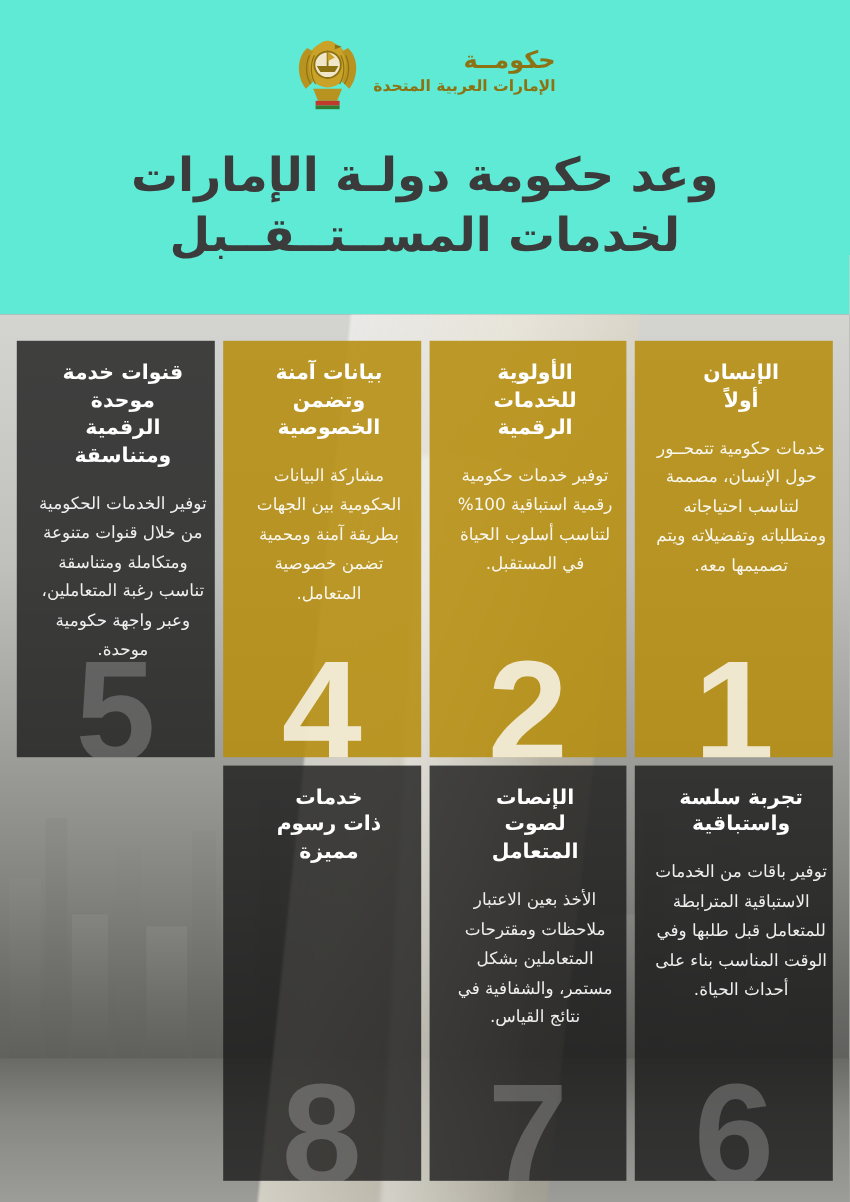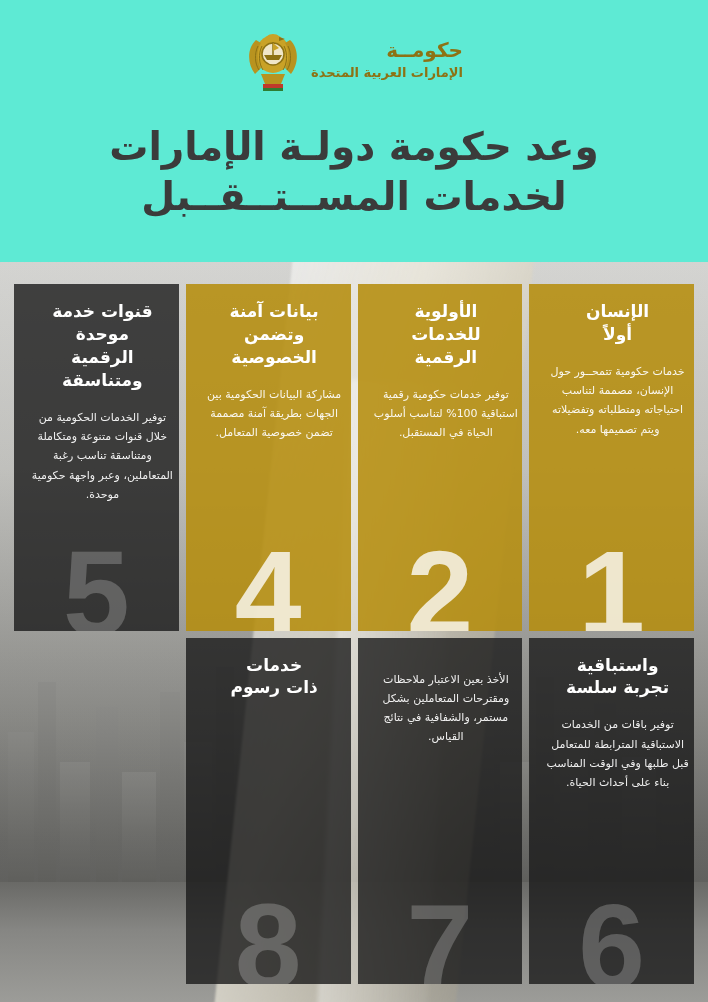--- a/index.html
+++ b/index.html
@@ -156,21 +156,21 @@
     font-weight: bold;
     font-size: 17px;
     line-height: 1.35;
     text-align: center;
     letter-spacing: 0.2px;
   }
   .panel.dark .ptitle { color: #ffffff; }
   .panel .pdesc {
     margin-top: 16px;
     color: rgba(255,255,255,0.92);
-    font-size: 11px;
+    font-size: 14px;
     line-height: 1.75;
     text-align: center;
     padding: 0 4px;
   }
   .panel .pnum {
     position: absolute;
     left: 0; right: 0;
     bottom: -22px;
     text-align: center;
     font-size: 120px;
@@ -278,51 +278,57 @@
       <div class="pnum">2</div>
     </div>
 
 
     <div class="panel light">
       <div class="ptitle">
         <div>بيانات آمنة</div>
         <div>وتضمن</div>
         <div>الخصوصية</div>
       </div>
-      <div class="pdesc">مشاركة البيانات الحكومية بين الجهات بطريقة آمنة مصممة تضمن خصوصية المتعامل.</div>
+      <div class="pdesc">مشاركة البيانات الحكومية بين الجهات بطريقة آمنة ومحمية تضمن خصوصية المتعامل.</div>
       <div class="pnum">4</div>
     </div>
 
     <div class="panel dark">
       <div class="ptitle">
         <div>قنوات خدمة</div>
         <div>موحدة</div>
         <div>الرقمية</div>
         <div>ومتناسقة</div>
       </div>
       <div class="pdesc">توفير الخدمات الحكومية من خلال قنوات متنوعة ومتكاملة ومتناسقة تناسب رغبة المتعاملين، وعبر واجهة حكومية موحدة.</div>
       <div class="pnum">5</div>
     </div>
 
     <div class="panel dark">
       <div class="ptitle">
+        <div>تجربة سلسة</div>
         <div>واستباقية</div>
-        <div>تجربة سلسة</div>
       </div>
       <div class="pdesc">توفير باقات من الخدمات الاستباقية المترابطة للمتعامل قبل طلبها وفي الوقت المناسب بناء على أحداث الحياة.</div>
       <div class="pnum">6</div>
     </div>
 
     <div class="panel dark">
+      <div class="ptitle">
+        <div>الإنصات</div>
+        <div>لصوت</div>
+        <div>المتعامل</div>
+      </div>
       <div class="pdesc">الأخذ بعين الاعتبار ملاحظات ومقترحات المتعاملين بشكل مستمر، والشفافية في نتائج القياس.</div>
       <div class="pnum">7</div>
     </div>
 
     <div class="panel dark">
       <div class="ptitle">
         <div>خدمات</div>
         <div>ذات رسوم</div>
+        <div>مميزة</div>
       </div>
       <div class="pnum">8</div>
     </div>
 
   </div>
 </div>
 
 </body></html>

